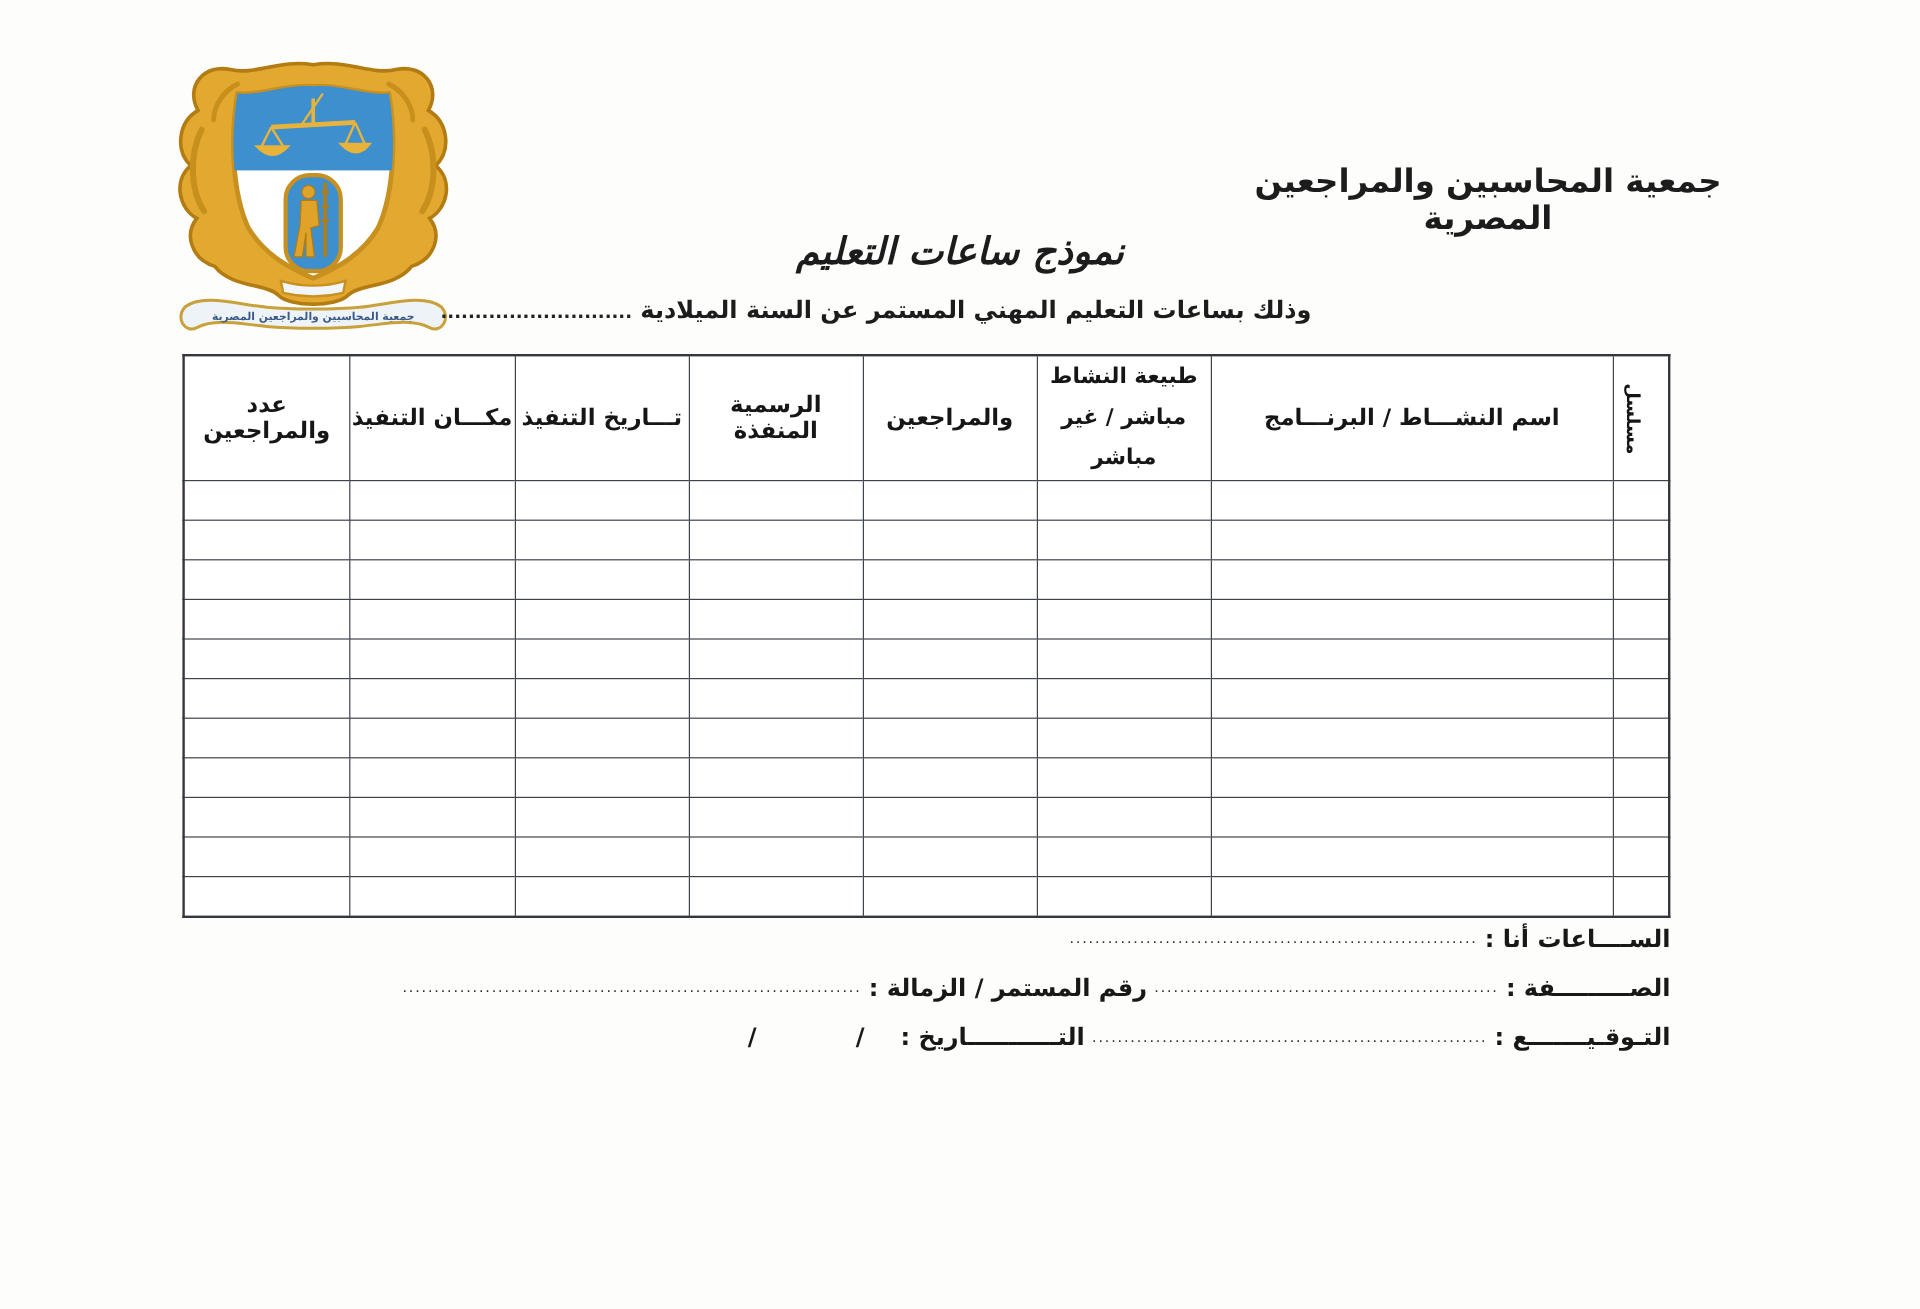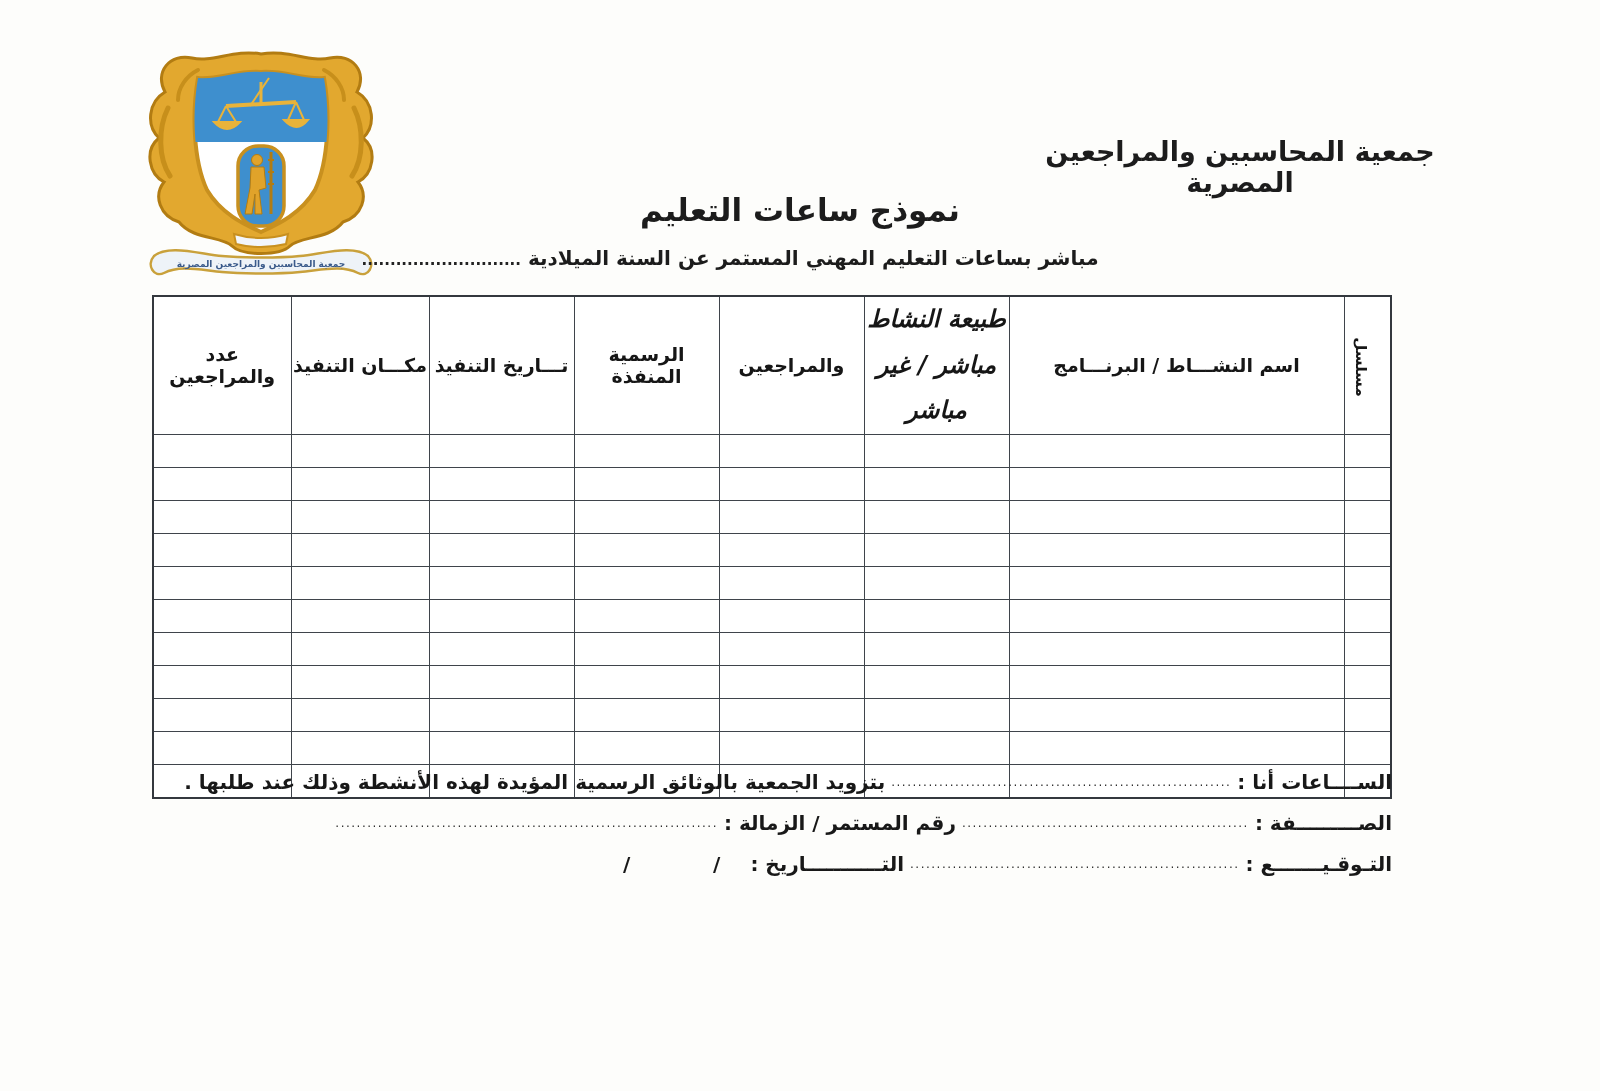--- a/index.html
+++ b/index.html
@@ -16,21 +16,21 @@
   .logo{position:absolute;left:138px;top:48px;width:246px;height:240px;}
   
   .org-name{
     position:absolute;left:1000px;top:136px;width:480px;
     direction:rtl;text-align:center;
     font-size:27px;font-weight:bold;letter-spacing:0;
   }
   .doc-title{
     position:absolute;left:600px;top:192px;width:400px;
     direction:rtl;text-align:center;
-    font-size:31px;font-weight:bold;
+    font-size:31px;font-weight:bold;font-style:italic;
   }
   .doc-subtitle{
     position:absolute;left:340px;top:246px;width:780px;
     direction:rtl;text-align:center;
     font-size:20px;font-weight:bold;white-space:nowrap;
   }
   .doc-subtitle .dots{font-size:15px;letter-spacing:1px;color:#222;}
   
   .table-wrap{position:absolute;left:152px;top:295px;}
   table.form-table{
@@ -43,21 +43,21 @@
   table.form-table{border:2px solid #34383e;}
   table.form-table thead th{
     height:88px;font-size:19px;font-weight:bold;
     text-align:center;vertical-align:middle;color:#161616;
   }
   table.form-table tbody td{height:32px;}
   .vertical-text{
     display:inline-block;transform:rotate(90deg);
     white-space:nowrap;font-size:15px;font-weight:bold;
   }
-  .hdr-two-line div{line-height:1.9;font-size:24px;font-style:italic;}
+  .hdr-two-line div{line-height:1.9;font-size:18px;}
   
   .footer{
     position:absolute;right:208px;top:770px;width:1200px;
     direction:rtl;font-size:20px;font-weight:bold;color:#181818;
   }
   .footer .f-line{
     display:flex;flex-direction:row;align-items:baseline;
     margin-bottom:17px;white-space:nowrap;
   }
   .footer .dots{
@@ -124,21 +124,21 @@
            C184,206 216,196 230,208 C238,217 230,230 220,225
            C204,217 184,222 162,224 C142,226 104,226 84,224
            C62,222 42,217 26,225 C16,230 8,217 16,208 Z" fill="#eef3f8" stroke="#C9A13B" stroke-width="2.5"></path>
       <text x="123" y="219" font-size="9" font-weight="bold" fill="#3a5a8a" text-anchor="middle" direction="rtl">جمعية المحاسبين والمراجعين المصرية</text>
     </svg>
   </div>
 
   <div class="org-name">جمعية المحاسبين والمراجعين المصرية</div>
   <div class="doc-title">نموذج ساعات التعليم</div>
   <div class="doc-subtitle">
-    <span>مباشر بساعات التعليم المهني المستمر عن السنة الميلادية</span>
+    <span>وذلك بساعات التعليم المهني المستمر عن السنة الميلادية</span>
     <span class="dots">............................</span>
   </div>
 
   <div class="table-wrap">
     <table class="form-table" dir="rtl">
       <colgroup>
           <col style="width: 47px;">
           <col style="width: 335px;">
           <col style="width: 145px;">
           <col style="width: 145px;">
@@ -274,21 +274,20 @@
             <td></td>
           </tr>
         </tbody>
     </table>
   </div>
 
   <div class="footer">
     <div class="f-line">
       <span>الســــاعات أنا :</span>
       <span class="dots">................................................................</span>
-      <span>بتزويد الجمعية بالوثائق الرسمية المؤيدة لهذه الأنشطة وذلك عند طلبها .</span>
     </div>
     <div class="f-line">
       <span>الصـــــــــفة :</span>
       <span class="dots">......................................................</span>
       <span>رقم المستمر / الزمالة :</span>
       <span class="dots">........................................................................</span>
     </div>
     <div class="f-line">
       <span>التـوقـيـــــــع :</span>
       <span class="dots">..............................................................</span>

